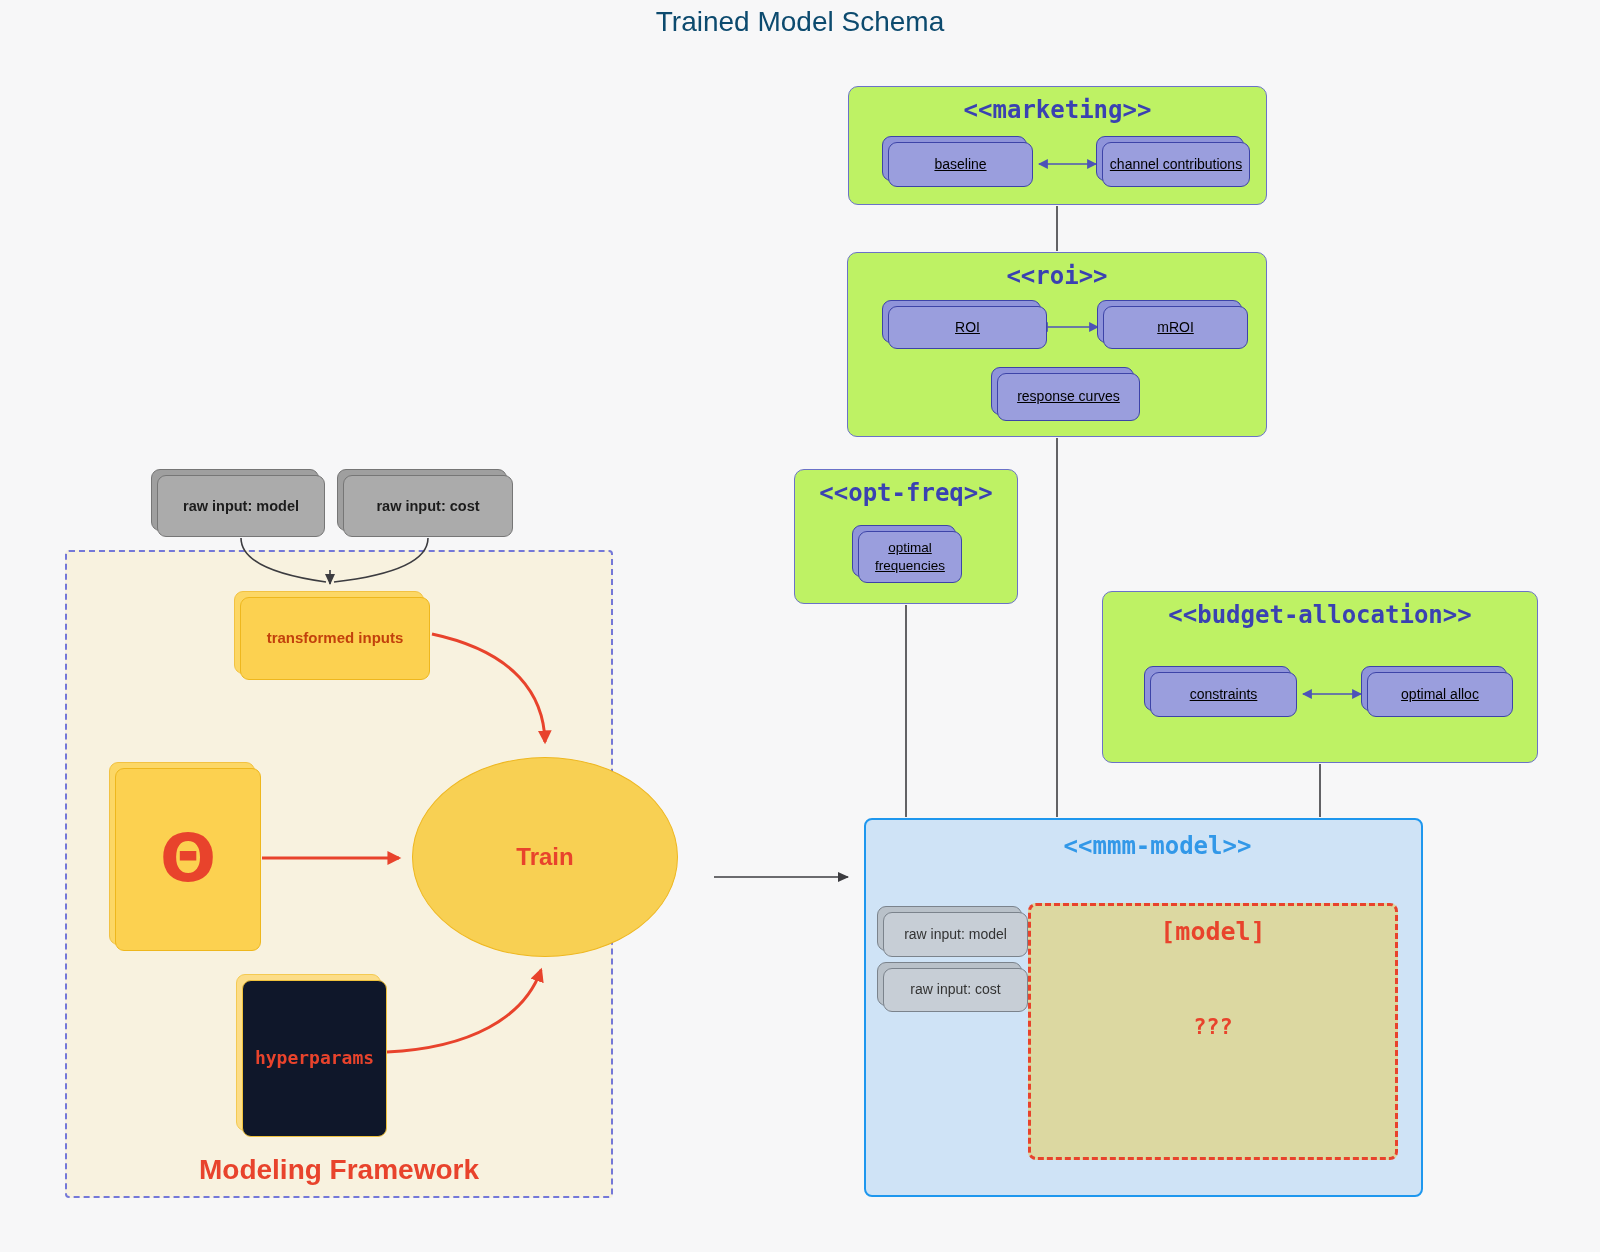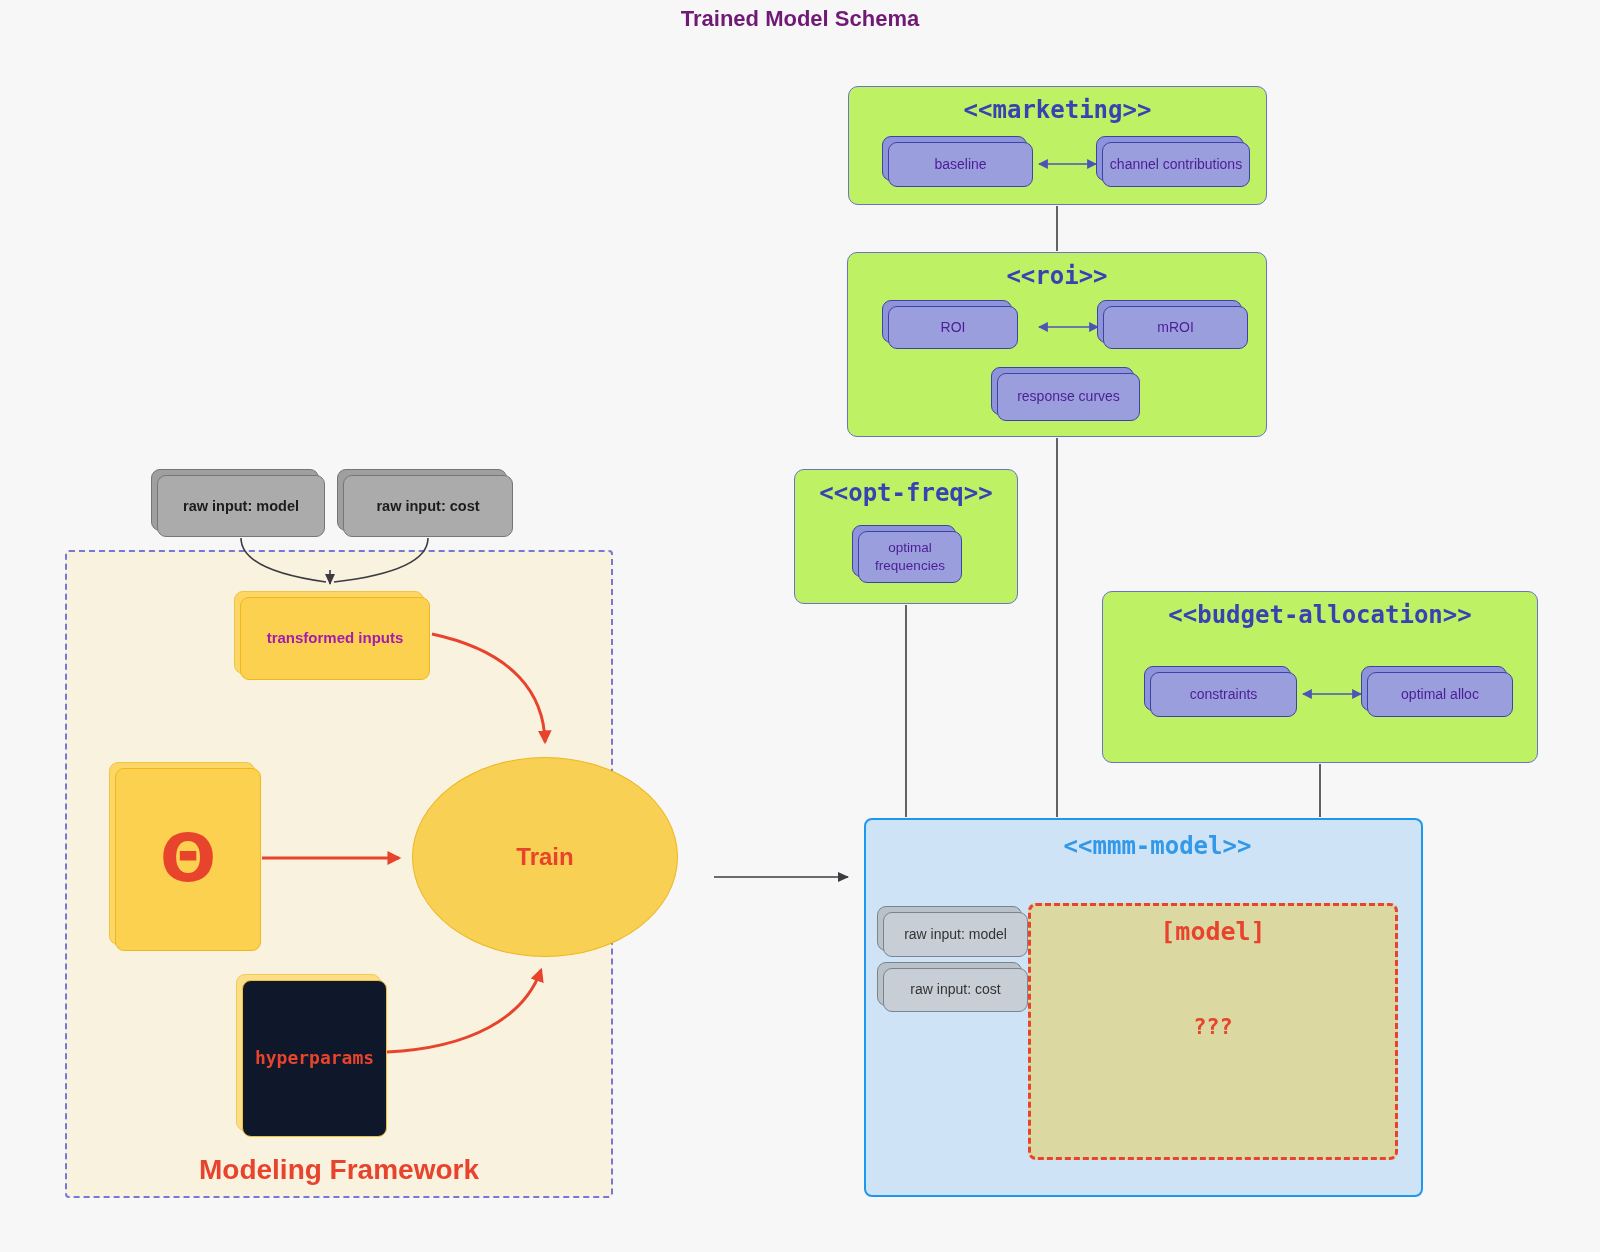--- a/index.html
+++ b/index.html
@@ -1,20 +1,20 @@
 <!DOCTYPE html>
 <html><head>
 <meta charset="utf-8">
 <style>
   html,body{margin:0;padding:0;background:#f7f7f8;}
   .canvas{position:relative;width:1600px;height:1252px;background:#f7f7f8;overflow:hidden;
           font-family:"Liberation Sans","DejaVu Sans",sans-serif;}
 
   .page-title{position:absolute;left:800px;top:6px;transform:translateX(-50%);
-              font-size:22px;font-weight:bold;color:#701a75;white-space:nowrap;}
+              font-size:28px;font-weight:normal;color:#0c4a6e;white-space:nowrap;}
 
   
   .group{position:absolute;border-radius:10px;box-sizing:border-box;}
   .g-lav{background:#bef264;border:1px solid #6b72c8;}
   .g-mmm{background:#cfe3f6;border:2px solid #1e97ee;border-radius:8px;}
   .g-fw{background:#f8f2df;border:2px dashed #7478d8;border-radius:4px;}
   .group-title{position:absolute;left:0;right:0;top:9px;text-align:center;
                font-family:"DejaVu Sans Mono",monospace;font-weight:bold;
                font-size:24px;color:#3a41b2;white-space:nowrap;}
   .g-mmm .group-title{color:#3298e8;top:12px;margin-left:28px;}
@@ -32,51 +32,51 @@
   .edges{position:absolute;left:0;top:0;width:1600px;height:1252px;pointer-events:none;}
 
   
   .stack{position:absolute;}
   .stack .back,.stack .front{position:absolute;border-radius:9px;box-sizing:border-box;}
   .stack .back{left:-6px;top:-6px;width:100%;height:100%;}
   .stack .front{left:0;top:0;width:100%;height:100%;display:flex;align-items:center;
                 justify-content:center;text-align:center;line-height:1.25;}
 
   .v-purple .back{background:#8f94da;border:1.5px solid #3d44a8;}
-  .v-purple .front{background:#9a9edd;border:1.5px solid #3d44a8;color:#4c1d95;font-size:14px;}
+  .v-purple .front{background:#9a9edd;border:1.5px solid #3d44a8;color:#000000;font-size:14px;text-decoration:underline;}
 
   .v-gray .back{background:#9f9f9f;border:1.5px solid #767676;}
   .v-gray .front{background:#ababab;border:1.5px solid #767676;color:#1c1c1c;
                  font-size:14.5px;font-weight:bold;}
 
   .v-bgray .back{background:#b9c1c9;border:1.5px solid #7b838c;}
   .v-bgray .front{background:#c7ced6;border:1.5px solid #7b838c;color:#333;font-size:14px;}
 
   .v-yellow .back{background:#fcd765;border:1.5px solid #f2c242;}
   .v-yellow .front{background:#fcd150;border:1.5px solid #eeb71d;}
 
   .v-hyper .back{background:#fcdd88;border:1.5px solid #f4ca52;}
   .v-hyper .front{background:#0f172a;border:1.5px solid #f0c23c;}
 
   #n-baseline{left:888px;top:142px;width:145px;height:45px;}
   #n-channel{left:1102px;top:142px;width:148px;height:45px;}
-  #n-roi{left:888px;top:306px;width:130px;height:43px;}
+  #n-roi{left:888px;top:306px;width:159px;height:43px;}
   #n-mroi{left:1103px;top:306px;width:145px;height:43px;}
   #n-response{left:997px;top:373px;width:143px;height:48px;}
   #n-optfreq{left:858px;top:531px;width:104px;height:52px;}
   #n-optfreq .front{font-size:13.5px;line-height:1.3;}
   #n-constraints{left:1150px;top:672px;width:147px;height:45px;}
   #n-optalloc{left:1367px;top:672px;width:146px;height:45px;}
   #n-rawmodel-top{left:157px;top:475px;width:168px;height:62px;}
   #n-rawcost-top{left:343px;top:475px;width:170px;height:62px;}
   #n-rawmodel-mmm{left:883px;top:912px;width:145px;height:45px;}
   #n-rawcost-mmm{left:883px;top:968px;width:145px;height:44px;}
 
   #n-transformed{left:240px;top:597px;width:190px;height:83px;}
-  #n-transformed .front{color:#a21caf;font-weight:bold;font-size:15px;}
+  #n-transformed .front{color:#c2410c;font-weight:bold;font-size:15px;}
   #n-theta{left:115px;top:768px;width:146px;height:183px;}
   #n-theta .front{color:#e8432c;font-weight:bold;font-size:66px;
                   font-family:"DejaVu Sans",sans-serif;}
   #n-hyper{left:242px;top:980px;width:145px;height:157px;}
   #n-hyper .front{color:#e8432c;font-weight:bold;font-size:18px;
                   font-family:"DejaVu Sans Mono",monospace;}
 
   
   .ellipse{position:absolute;left:412px;top:757px;width:266px;height:200px;
            background:#f8d053;border:1.5px solid #eeb720;border-radius:50%;

